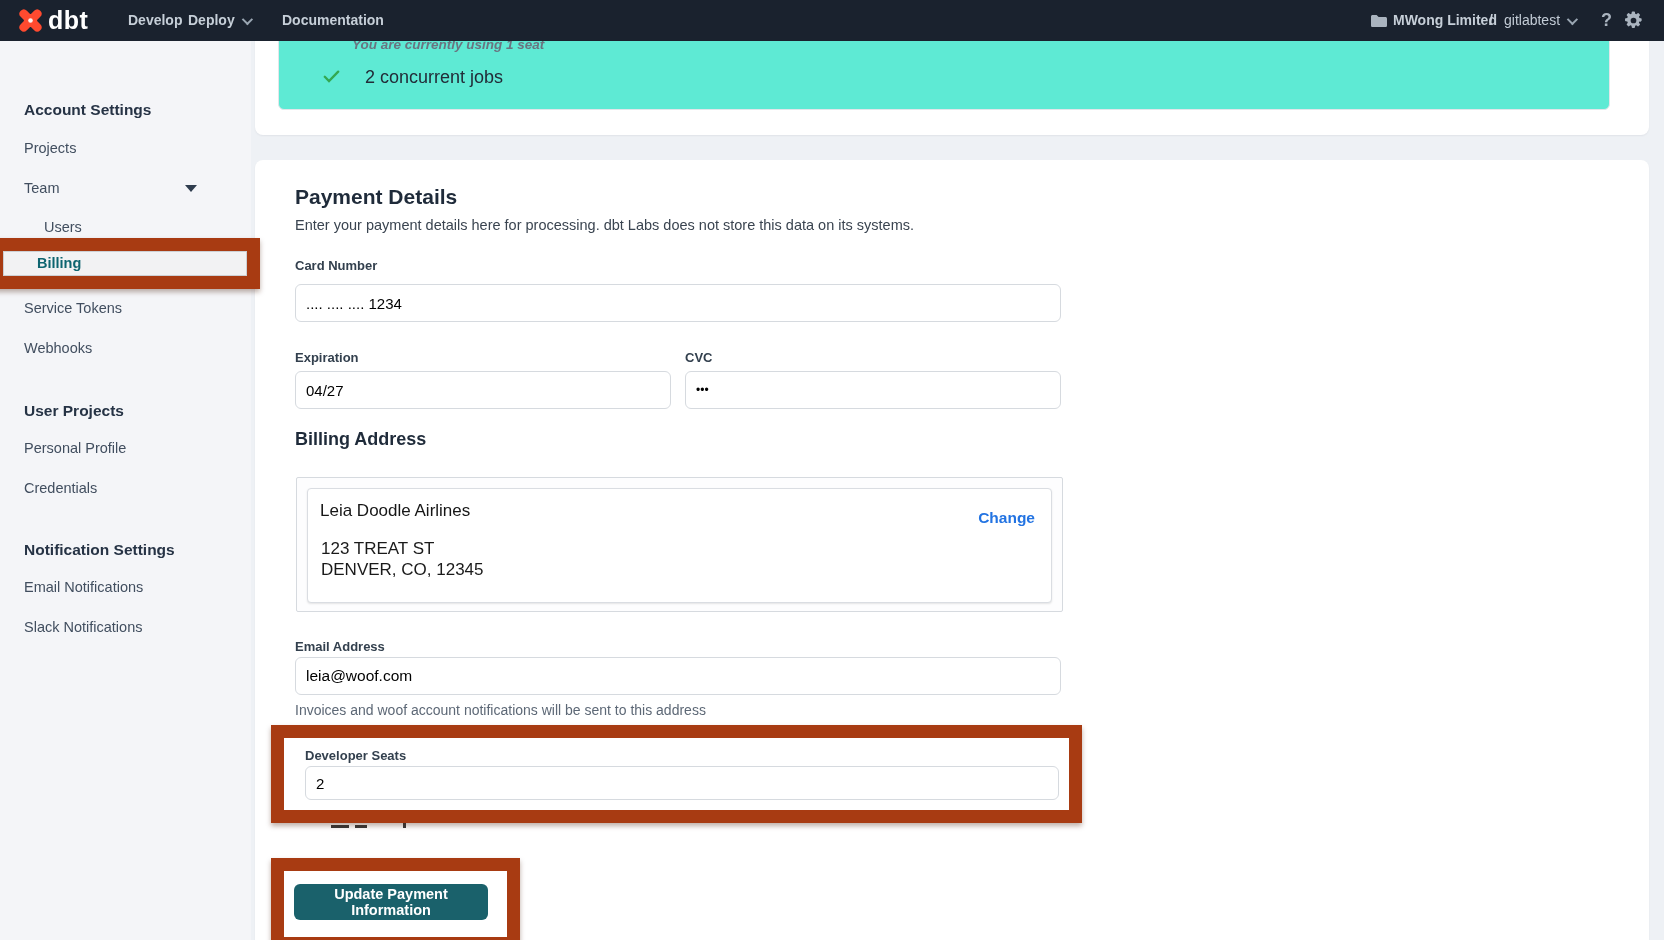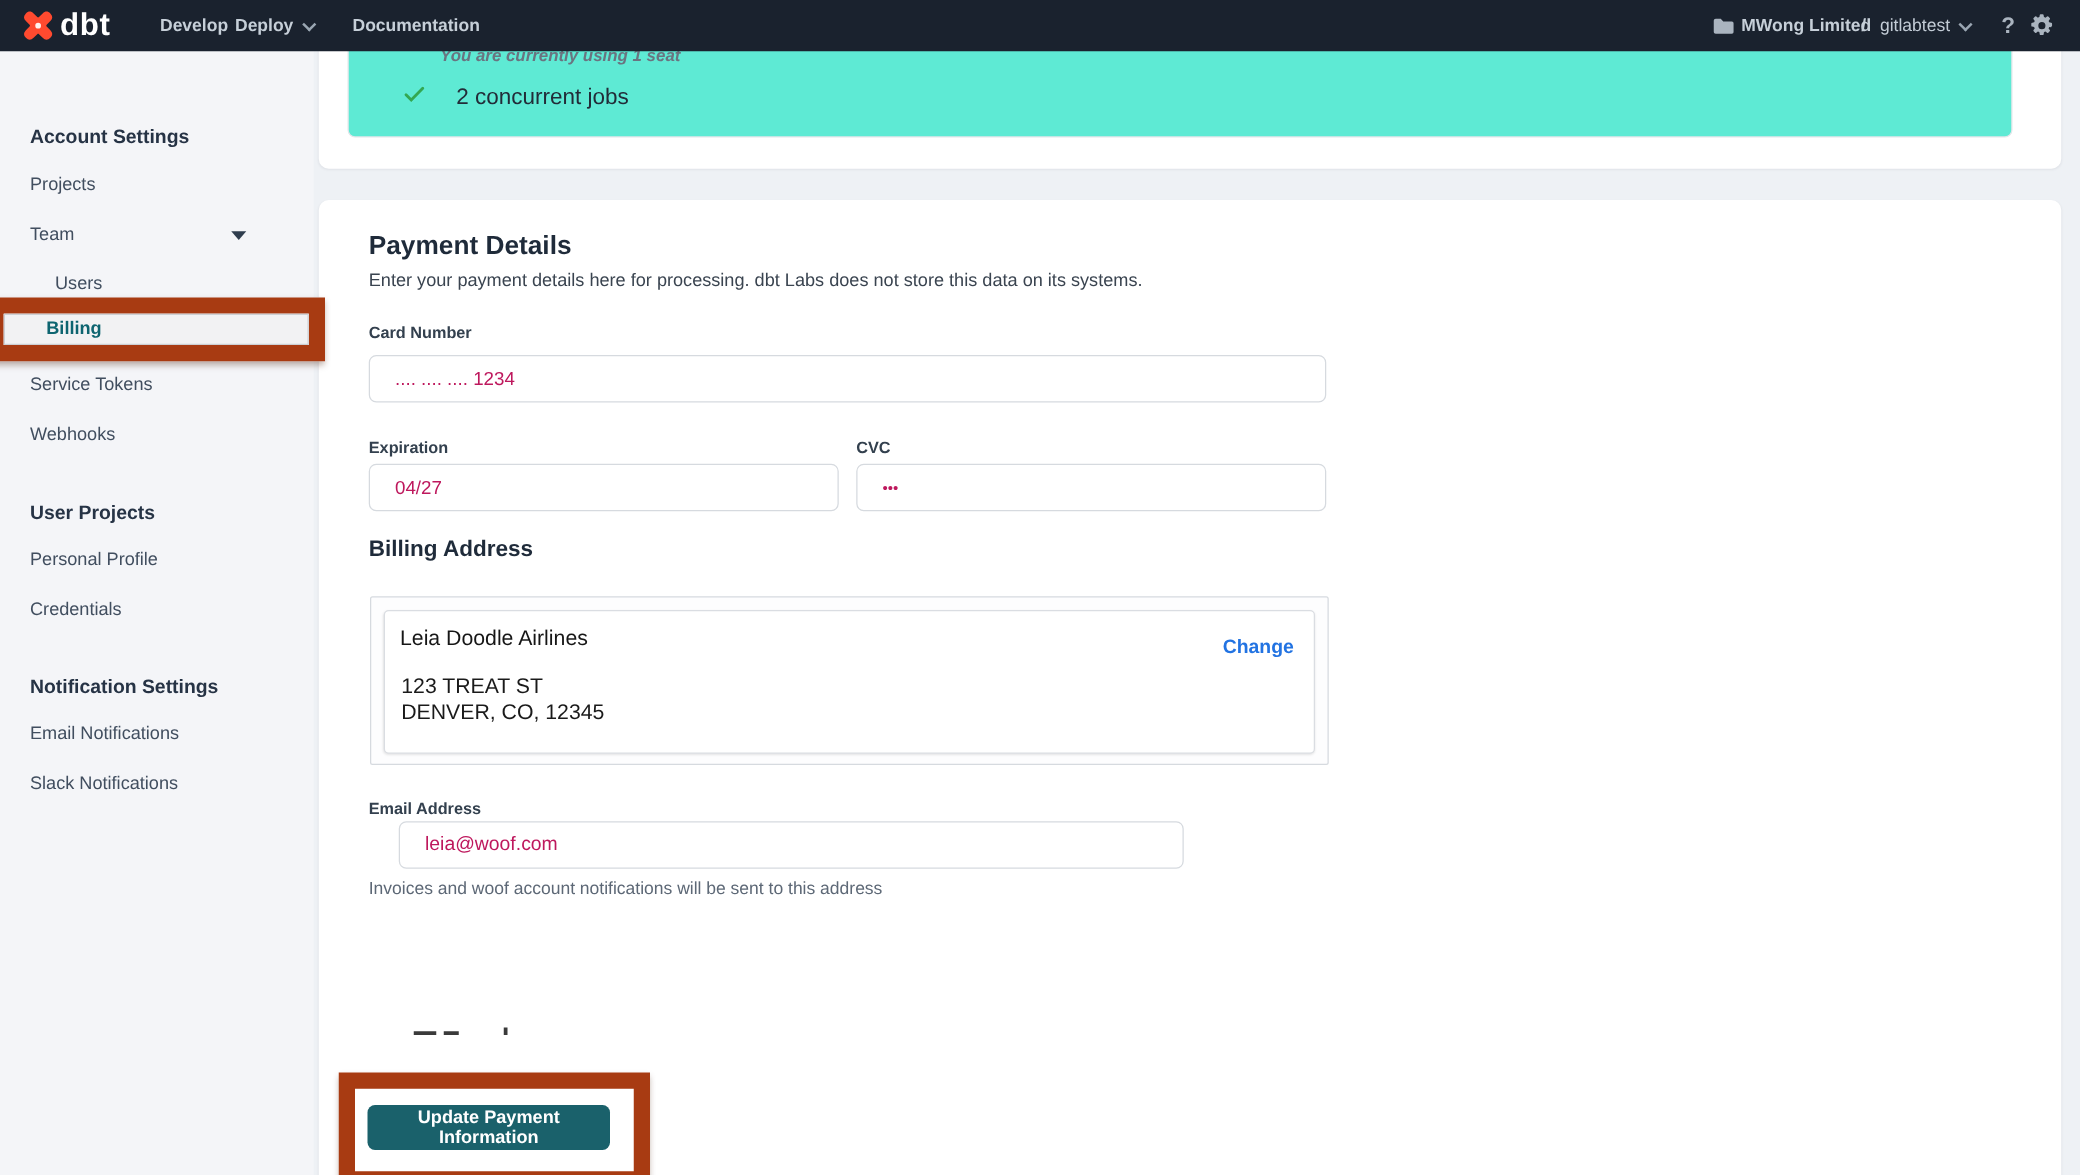--- a/index.html
+++ b/index.html
@@ -27,21 +27,21 @@
   .anno{position:absolute;border:13px solid #A83B12;box-shadow:0 3px 5px rgba(70,25,5,.35);z-index:15;pointer-events:none;}
 
   
   .card{position:absolute;background:#FFFFFF;border-radius:8px;box-shadow:0 1px 2px rgba(16,24,40,.06);z-index:5;}
   .inner-panel{position:absolute;border:1px solid #E3E6EA;border-radius:6px;background:#5eead4;}
 
   .h1{color:#1F2B3A;font-size:21px;font-weight:700;line-height:26px;}
   .h2{color:#1F2B3A;font-size:18px;font-weight:700;line-height:22px;}
   .subtitle{color:#3A4450;font-size:14.5px;line-height:18px;}
   .field-label{color:#33404E;font-size:13px;font-weight:700;line-height:16px;}
-  .text-input{position:absolute;height:38px;border:1px solid #D6DADF;border-radius:6px;background:#fff;color:#be185d;font-size:15px;font-family:"Liberation Sans",sans-serif;padding:0 0 0 20px;box-sizing:border-box;outline:none;}
+  .text-input{position:absolute;height:38px;border:1px solid #D6DADF;border-radius:6px;background:#fff;color:#000000;font-size:15px;font-family:"Liberation Sans",sans-serif;padding:0 0 0 10px;box-sizing:border-box;outline:none;}
   .muted{color:#5D6876;font-size:13.5px;line-height:16px;}
   .italic-note{color:#6A7480;font-size:13.5px;font-style:italic;font-weight:600;line-height:16px;}
   .check-text{color:#222C38;font-size:18px;line-height:16px;margin-left:12px;}
 
   .addr-outer{position:absolute;border:1px solid #D6DADF;border-radius:2px;background:#FDFDFE;}
   .addr-inner{position:absolute;left:10px;top:10px;right:10px;height:113px;border:1px solid #DADDE2;border-radius:4px;background:#fff;box-shadow:0 1px 2px rgba(0,0,0,.10);}
   .addr-name{position:absolute;left:12px;top:12px;color:#161616;font-size:17px;line-height:20px;}
   .addr-lines{position:absolute;left:13px;top:49px;color:#1A1A1A;font-size:17px;line-height:21px;}
   .change-link{position:absolute;right:16px;top:20px;color:#2273E2;font-size:15.5px;font-weight:700;cursor:pointer;}
 
@@ -86,23 +86,27 @@
         <div class="addr-name">Leia Doodle Airlines</div>
         <div class="change-link">Change</div>
         <div class="addr-lines">
           <div>123 TREAT ST</div>
           <div>DENVER, CO, 12345</div>
         </div>
       </div>
     </div>
 
     <div class="abs field-label" style="left:40px;top:479px;">Email Address</div>
-    <input class="text-input" style="left: 40px; top: 497px; width: 628px; font-size: 15.5px; margin-left: 24px;" readonly="" value="leia@woof.com">
+    <input class="text-input" style="left: 40px; top: 497px; width: 766px; font-size: 15.5px;" readonly="" value="leia@woof.com">
     <div class="abs muted" style="left:40px;top:542px;font-size:14px;">Invoices and woof account notifications will be sent to this address</div>
 
+    <div class="anno" style="left:16px;top:565px;width:785px;height:72px;background:#FFFFFF;">
+      <div class="abs field-label" style="left:21px;top:10px;pointer-events:auto;">Developer Seats</div>
+      <input class="text-input" style="left: 21px; top: 28px; width: 754px; height: 34px; pointer-events: auto;" readonly="" value="2">
+    </div>
 
     <div class="frag" style="left:76px;top:665px;width:18px;height:2.5px;"></div>
     <div class="frag" style="left:100px;top:665px;width:12px;height:2.5px;"></div>
     <div class="frag" style="left:148px;top:662px;width:3px;height:6px;"></div>
 
     <div class="anno" style="left:16px;top:698px;width:223px;height:66px;background:#FFFFFF;">
       <button class="primary-btn" style="left:10px;top:13px;width:194px;height:36px;pointer-events:auto;">Update Payment Information</button>
     </div>
   </div>
 

